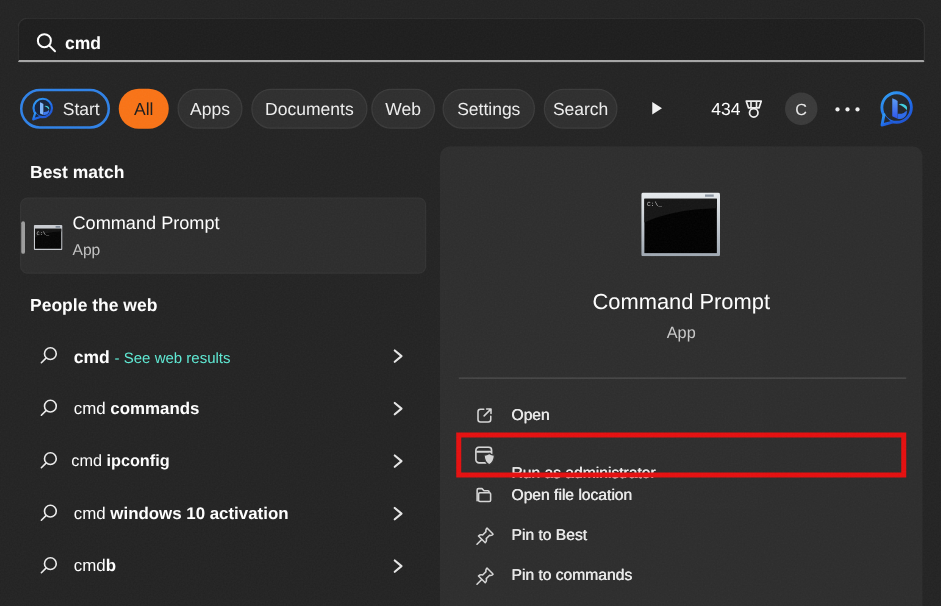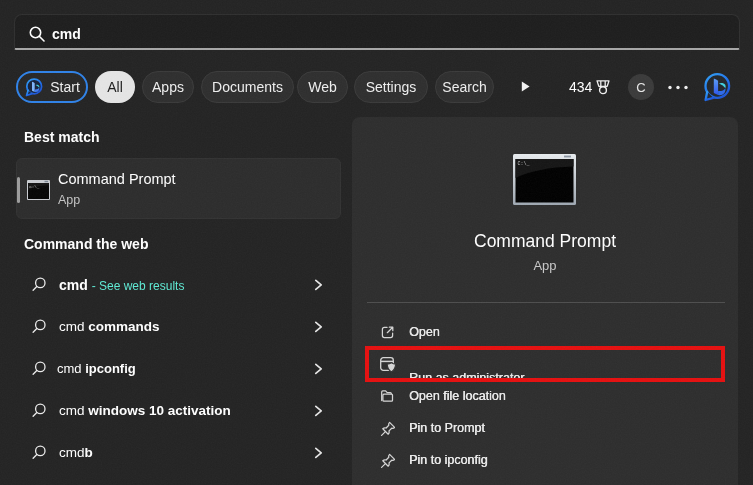--- a/index.html
+++ b/index.html
@@ -46,21 +46,21 @@
         <stop offset="1" stop-color="#1e4fd0"></stop>
     </linearGradient>
     </defs>
     <circle cx="16.3" cy="15" r="11.8" fill="#16233d" stroke="url(#bgs)" stroke-width="2.8"></circle>
     <path d="M6.6 21.5 L4.1 29.6 L13.2 26.6 Z" fill="#16233d"></path>
     <path d="M6.6 21.5 L4.1 29.6 L13.2 26.6" fill="none" stroke="url(#bgs)" stroke-width="2.8" stroke-linejoin="round" stroke-linecap="round"></path>
     <path d="M12.8 7.6 Q15.4 8.4 17.1 9.8 L17.1 24 L12.8 22 Z" fill="#7fb5fa"></path>
     <path d="M17.1 24 Q21.8 24.8 23.9 21.2 Q24.8 19.4 24.4 17.2 Q22 20.6 17.1 20 Z" fill="#3d79f2"></path>
     <path d="M24.4 17.2 Q25.4 13.6 21.6 12.4 Q19.9 12 18.4 12.6 Q22.6 14.2 24.4 17.2 Z" fill="#40d1e0"></path>
   </svg>
-  <div class="pill" style="left:95px;width:40px;background:#e5e5e5;color:#1c1c1c;border:none;">All</div>
+  <div class="pill" style="left:95px;width:40px;background:#f97316;color:#1c1c1c;border:none;">All</div>
   <div class="pill" style="left:142px;width:52px;">Apps</div>
   <div class="pill" style="left:201px;width:93px;">Documents</div>
   <div class="pill" style="left:297px;width:51px;">Web</div>
   <div class="pill" style="left:354px;width:74px;">Settings</div>
   <div class="pill" style="left:435px;width:59px;">Search</div>
   <svg class="abs" style="left:521px;top:81px" width="9" height="11" viewBox="0 0 9 11">
     <path d="M0.8 0.5 L8.6 5.5 L0.8 10.5 Z" fill="#f2f2f2"></path>
   </svg>
   <div class="abs" style="left:569px;top:79px;color:#ffffff;font-size:14px;">434</div>
   <svg class="abs" style="left:596px;top:80px" width="14" height="15" viewBox="0 0 14 15">
@@ -101,21 +101,21 @@
   <svg class="abs" style="left:27px;top:180px" width="23" height="20" viewBox="0 0 23 20">
     <rect x="0" y="0" width="23" height="20" rx="1" fill="#c9ccd1"></rect>
     <rect x="1" y="3" width="21" height="16" fill="#050505"></rect>
     <path d="M1 10 Q 9 5.5 22 5.2 L 22 3 L 1 3 Z" fill="#141414"></path>
     <rect x="17.5" y="0.8" width="3.6" height="1.4" fill="#7d8895"></rect>
     <text x="2.2" y="8.2" font-size="4.2" fill="#cfcfcf" font-family="Liberation Mono">C:\_</text>
   </svg>
   <div class="abs" style="left:58px;top:171px;font-size:14.5px;color:#fff;">Command Prompt</div>
   <div class="abs" style="left:58px;top:193px;font-size:12.5px;color:#c3c3c3;">App</div>
 
-  <div class="abs hdr" style="left:24px;top:236px;">Command the web</div>
+  <div class="abs hdr" style="left:24px;top:236px;">People the web</div>
 
   <svg class="abs mag" style="left:31px;top:277px" width="15" height="15" viewBox="0 0 15 15">
     <circle cx="9.3" cy="5.9" r="4.7" fill="none" stroke="#ececec" stroke-width="1.3"></circle>
     <line x1="5.8" y1="9.5" x2="2.1" y2="13.2" stroke="#ececec" stroke-width="1.3" stroke-linecap="round"></line>
   </svg>
   <div class="abs" style="left:59px;top:277px;font-size:14px;font-weight:bold;color:#fff;">cmd <span style="font-size:12px;color:#5eead4;font-weight:normal;">- See web results</span></div>
   <svg class="abs chev" style="left:314px;top:279px" width="9" height="12" viewBox="0 0 9 12">
     <path d="M1.8 1.4 L7.2 5.9 L1.8 10.4" fill="none" stroke="#e6e6e6" stroke-width="1.7" stroke-linejoin="round" stroke-linecap="round"></path>
   </svg>
 
@@ -189,27 +189,27 @@
   <svg class="abs" style="left:380px;top:389px" width="14" height="14" viewBox="0 0 14 14">
     <path d="M1.7 11.5 V2.9 Q1.7 1.9 2.7 1.9 H5.6 L7.2 3.6 H10.3 Q11.3 3.6 11.3 4.6" fill="none" stroke="#d6d6d6" stroke-width="1.25" stroke-linejoin="round" stroke-linecap="round"></path>
     <rect x="2.9" y="5.2" width="9.6" height="7" rx="1" fill="none" stroke="#d6d6d6" stroke-width="1.25"></rect>
   </svg>
   <div class="abs act" style="left:409px;top:389px;">Open file location</div>
 
   <svg class="abs" style="left:380px;top:421px" width="15" height="15" viewBox="0 0 15 15">
     <path d="M9.6 1.4 L14.6 6.4 Q13.4 7.7 11.7 7.2 L9 9.9 Q9.6 11.9 8.2 13.2 L2.8 7.8 Q4.1 6.4 6.1 7 L8.8 4.3 Q8.3 2.6 9.6 1.4 Z" fill="none" stroke="#d6d6d6" stroke-width="1.25" stroke-linejoin="round"></path>
     <line x1="5.4" y1="10.6" x2="1.6" y2="14.4" stroke="#d6d6d6" stroke-width="1.25" stroke-linecap="round"></line>
   </svg>
-  <div class="abs act" style="left:409px;top:421px;">Pin to Prompt</div>
+  <div class="abs act" style="left:409px;top:421px;">Pin to Best</div>
 
   <svg class="abs" style="left:380px;top:453px" width="15" height="15" viewBox="0 0 15 15">
     <path d="M9.6 1.4 L14.6 6.4 Q13.4 7.7 11.7 7.2 L9 9.9 Q9.6 11.9 8.2 13.2 L2.8 7.8 Q4.1 6.4 6.1 7 L8.8 4.3 Q8.3 2.6 9.6 1.4 Z" fill="none" stroke="#d6d6d6" stroke-width="1.25" stroke-linejoin="round"></path>
     <line x1="5.4" y1="10.6" x2="1.6" y2="14.4" stroke="#d6d6d6" stroke-width="1.25" stroke-linecap="round"></line>
   </svg>
-  <div class="abs act" style="left:409px;top:453px;">Pin to ipconfig</div>
+  <div class="abs act" style="left:409px;top:453px;">Pin to commands</div>
 
   <div class="red-rect abs"></div>
 
   <svg class="abs" style="left:0;top:0;opacity:0.045;pointer-events:none" width="753" height="485">
     <filter id="nz">
       <feTurbulence type="fractalNoise" baseFrequency="0.8" numOctaves="2" stitchTiles="stitch"></feTurbulence>
       <feColorMatrix type="saturate" values="0"></feColorMatrix>
     </filter>
     <rect width="753" height="485" filter="url(#nz)"></rect>
   </svg>

